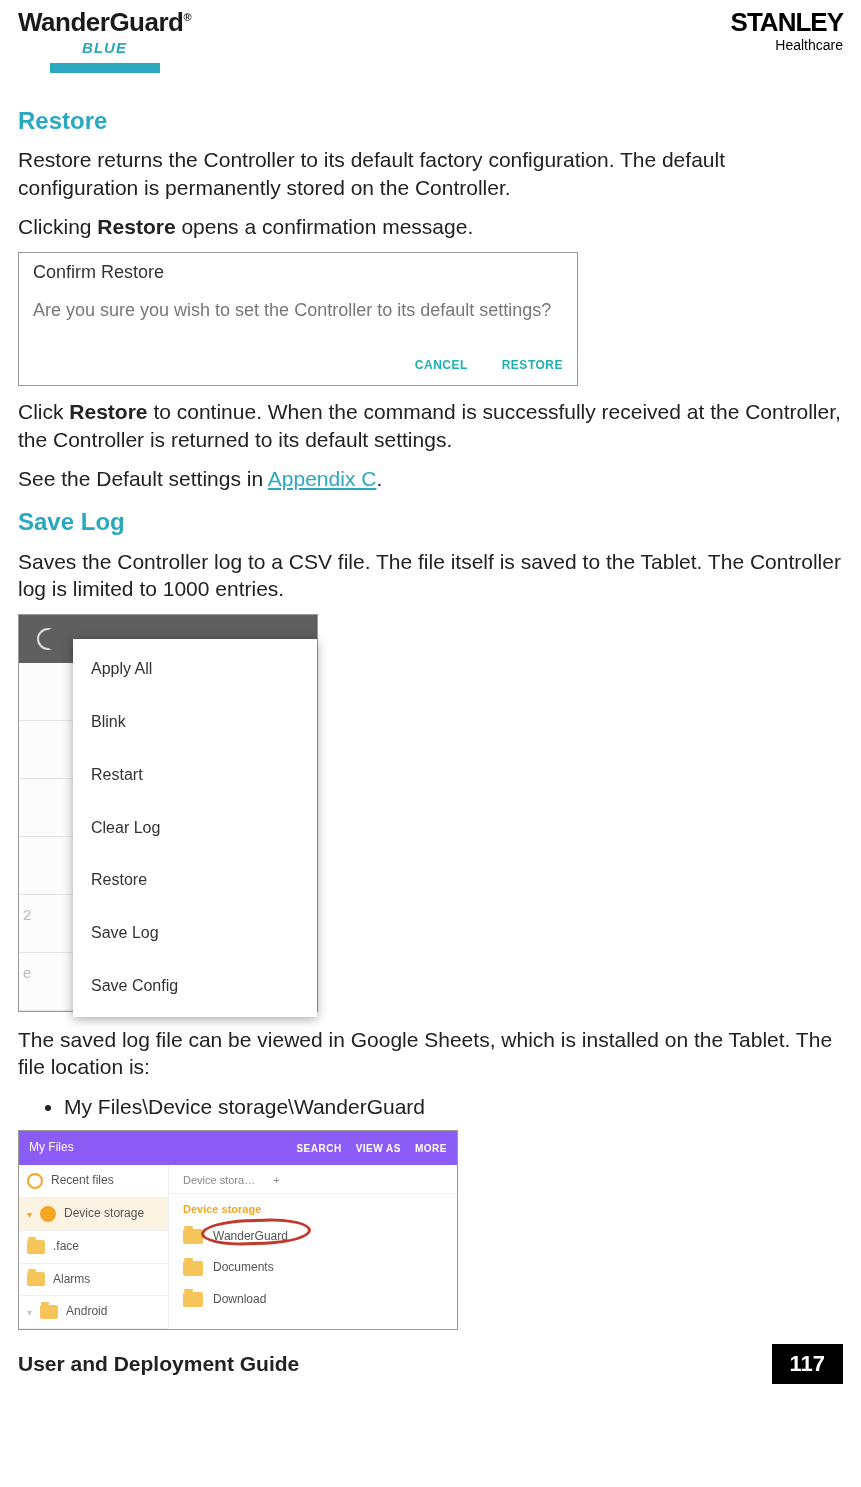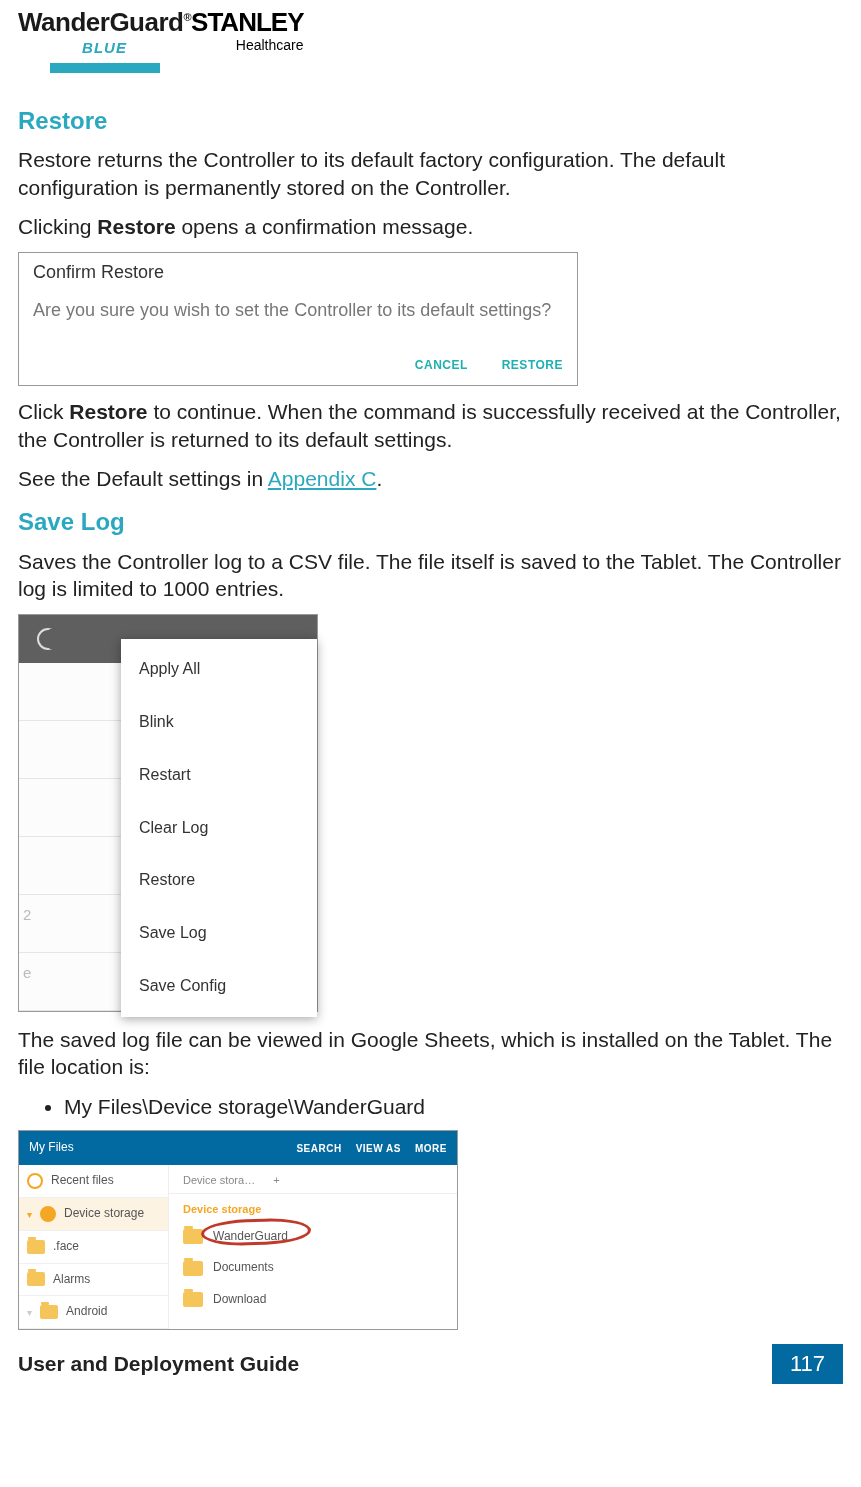--- a/index.html
+++ b/index.html
@@ -1,20 +1,20 @@
 <!DOCTYPE html>
 <html><head>
 <meta charset="utf-8">
 <style>
   * { box-sizing: border-box; margin: 0; padding: 0; }
   html, body { width: 861px; font-family: "Segoe UI", Arial, sans-serif; background: #fff; color: #222; }
   body { padding: 0 18px 20px 18px; font-size: 21px; line-height: 1.3; }
 
   
-  .page-header { display: flex; justify-content: flex-start; align-items: flex-start; padding: 6px 0 18px 0; }
+  .page-header { display: flex; justify-content: space-between; align-items: flex-start; padding: 6px 0 18px 0; }
   .logo-left { display: flex; flex-direction: column; }
   .logo-left .wg { font-family: Arial, sans-serif; font-weight: 700; font-size: 26px; color: #1a1a1a; letter-spacing: -0.5px; }
   .logo-left .wg .reg { font-size: 11px; vertical-align: super; }
   .logo-left .blue-row { display: flex; align-items: center; gap: 6px; margin-top: -2px; flex-direction: column; }
   .logo-left .blue-text { color: #2aa8c0; font-weight: 700; font-size: 15px; letter-spacing: 1px; font-style: italic; }
   .logo-left .blue-bar { width: 110px; height: 10px; background: #2aa8c0; }
   .logo-right { text-align: right; color: #000; }
   .logo-right .stanley { font-weight: 700; font-size: 26px; letter-spacing: -1px; }
   .logo-right .hc { font-size: 14px; font-weight: 400; margin-top: -4px; }
 
@@ -32,51 +32,51 @@
   .dialog .actions span { color: #1fb0b0; font-weight: 600; font-family: Arial, sans-serif; font-size: 12px; margin-left: 28px; letter-spacing: 0.5px; }
 
   
   .menu-shot { border: 1px solid #999; width: 300px; margin: 6px 0 14px 0; background: #fcfcfc; position: relative; }
   .menu-shot .statusbar { background: #3a3a3a; color: #fff; font-size: 12px; text-align: right; padding: 3px 6px; letter-spacing: 0.5px; }
   .menu-shot .topbar { background: #5f5f5f; height: 48px; display: flex; align-items: center; padding-left: 18px; }
   .menu-shot .moon { width: 22px; height: 22px; border: 2px solid #ddd; border-radius: 50%; position: relative; }
   .menu-shot .moon::after { content: ""; position: absolute; left: 5px; top: -2px; width: 22px; height: 22px; border-radius: 50%; background: #5f5f5f; }
   .menu-shot .bg-rows { }
   .menu-shot .bg-row { height: 58px; border-bottom: 1px solid #e5e5e5; }
-  .menu-shot .dropdown { position: absolute; top: 24px; right: 0; width: 196px; background: #fff; box-shadow: 0 2px 10px rgba(0,0,0,.35); padding: 4px 0; }
+  .menu-shot .dropdown { position: absolute; top: 24px; right: 0; width: 244px; background: #fff; box-shadow: 0 2px 10px rgba(0,0,0,.35); padding: 4px 0; }
   .menu-shot .dropdown .item { font-family: Arial, sans-serif; font-size: 16px; color: #333; padding: 16px 18px; }
   .menu-shot .bg-txt { position: absolute; left: 4px; color: #bbb; font-size: 15px; }
 
   
   ul.bullet { list-style: disc; padding-left: 46px; margin-bottom: 10px; }
 
   
   .files-shot { border: 1px solid #999; width: 440px; margin: 4px 0 12px 0; font-family: Arial, sans-serif; position: relative; background: #fff; }
-  .files-shot .appbar { background: #0369a1; color: #fff; height: 34px; display: flex; align-items: center; justify-content: space-between; padding: 0 10px; font-size: 12px; }
+  .files-shot .appbar { background: #8b5cf6; color: #fff; height: 34px; display: flex; align-items: center; justify-content: space-between; padding: 0 10px; font-size: 12px; }
   .files-shot .appbar .right { display: flex; gap: 14px; font-size: 10px; font-weight: 600; letter-spacing: 0.5px; }
   .files-shot .body { display: flex; }
   .files-shot .sidebar { width: 150px; border-right: 1px solid #eee; }
   .files-shot .srow { display: flex; align-items: center; gap: 8px; padding: 8px 8px; border-bottom: 1px solid #f0f0f0; font-size: 12px; color: #555; }
   .files-shot .srow .dot { width: 16px; height: 16px; border-radius: 50%; border: 2px solid #f5a623; display: inline-block; }
   .files-shot .srow .dot.filled { background: #f5a623; }
   .files-shot .srow .folder { width: 18px; height: 14px; background: #f6c55a; border-radius: 2px; display: inline-block; position: relative; }
   .files-shot .srow .folder::before { content: ""; position: absolute; top: -3px; left: 1px; width: 8px; height: 3px; background: #f6c55a; border-radius: 1px; }
   .files-shot .srow.active { background: #fdf3e3; }
   .files-shot .main { flex: 1; padding: 4px 0 0 0; }
   .files-shot .tabs { display: flex; gap: 18px; padding: 4px 14px 6px 14px; font-size: 11px; color: #888; border-bottom: 1px solid #eee; }
   .files-shot .crumb { color: #f5a623; font-size: 11px; padding: 8px 14px 4px 14px; font-weight: 600; }
   .files-shot .frow { display: flex; align-items: center; gap: 10px; padding: 8px 14px; font-size: 12px; color: #555; }
   .files-shot .frow .folder { width: 20px; height: 15px; background: #f6c55a; border-radius: 2px; display: inline-block; position: relative; }
   .files-shot .frow .folder::before { content: ""; position: absolute; top: -3px; left: 1px; width: 9px; height: 3px; background: #f6c55a; border-radius: 1px; }
   .files-shot .circle-red { position: absolute; border: 3px solid #c0392b; border-radius: 50%/60%; width: 110px; height: 26px; left: 182px; top: 88px; transform: rotate(-2deg); pointer-events: none; }
 
   
   .page-footer { display: flex; justify-content: space-between; align-items: center; margin-top: 14px; }
   .page-footer .title { font-weight: 700; font-size: 21px; }
-  .page-footer .pagenum { background: #0369a1; color: #fff; font-weight: 400; padding: 6px 18px; font-size: 22px; }
+  .page-footer .pagenum { background: #000000; color: #fff; font-weight: 700; padding: 6px 18px; font-size: 22px; }
 </style>
 </head>
 <body>
 
 <div class="page-header">
   <div class="logo-left">
     <div class="wg">
       <span>WanderGuard</span><span class="reg">®</span>
     </div>
     <div class="blue-row">

